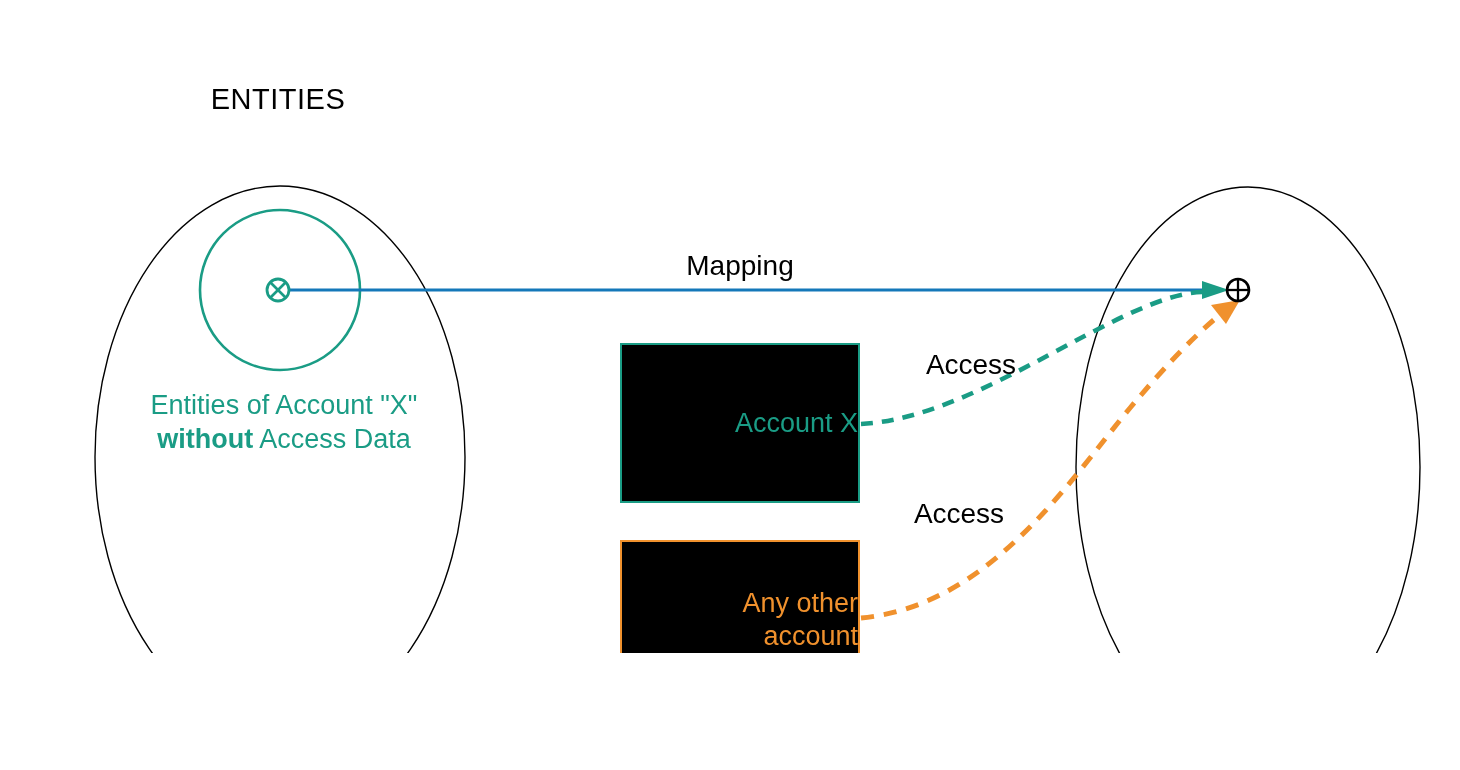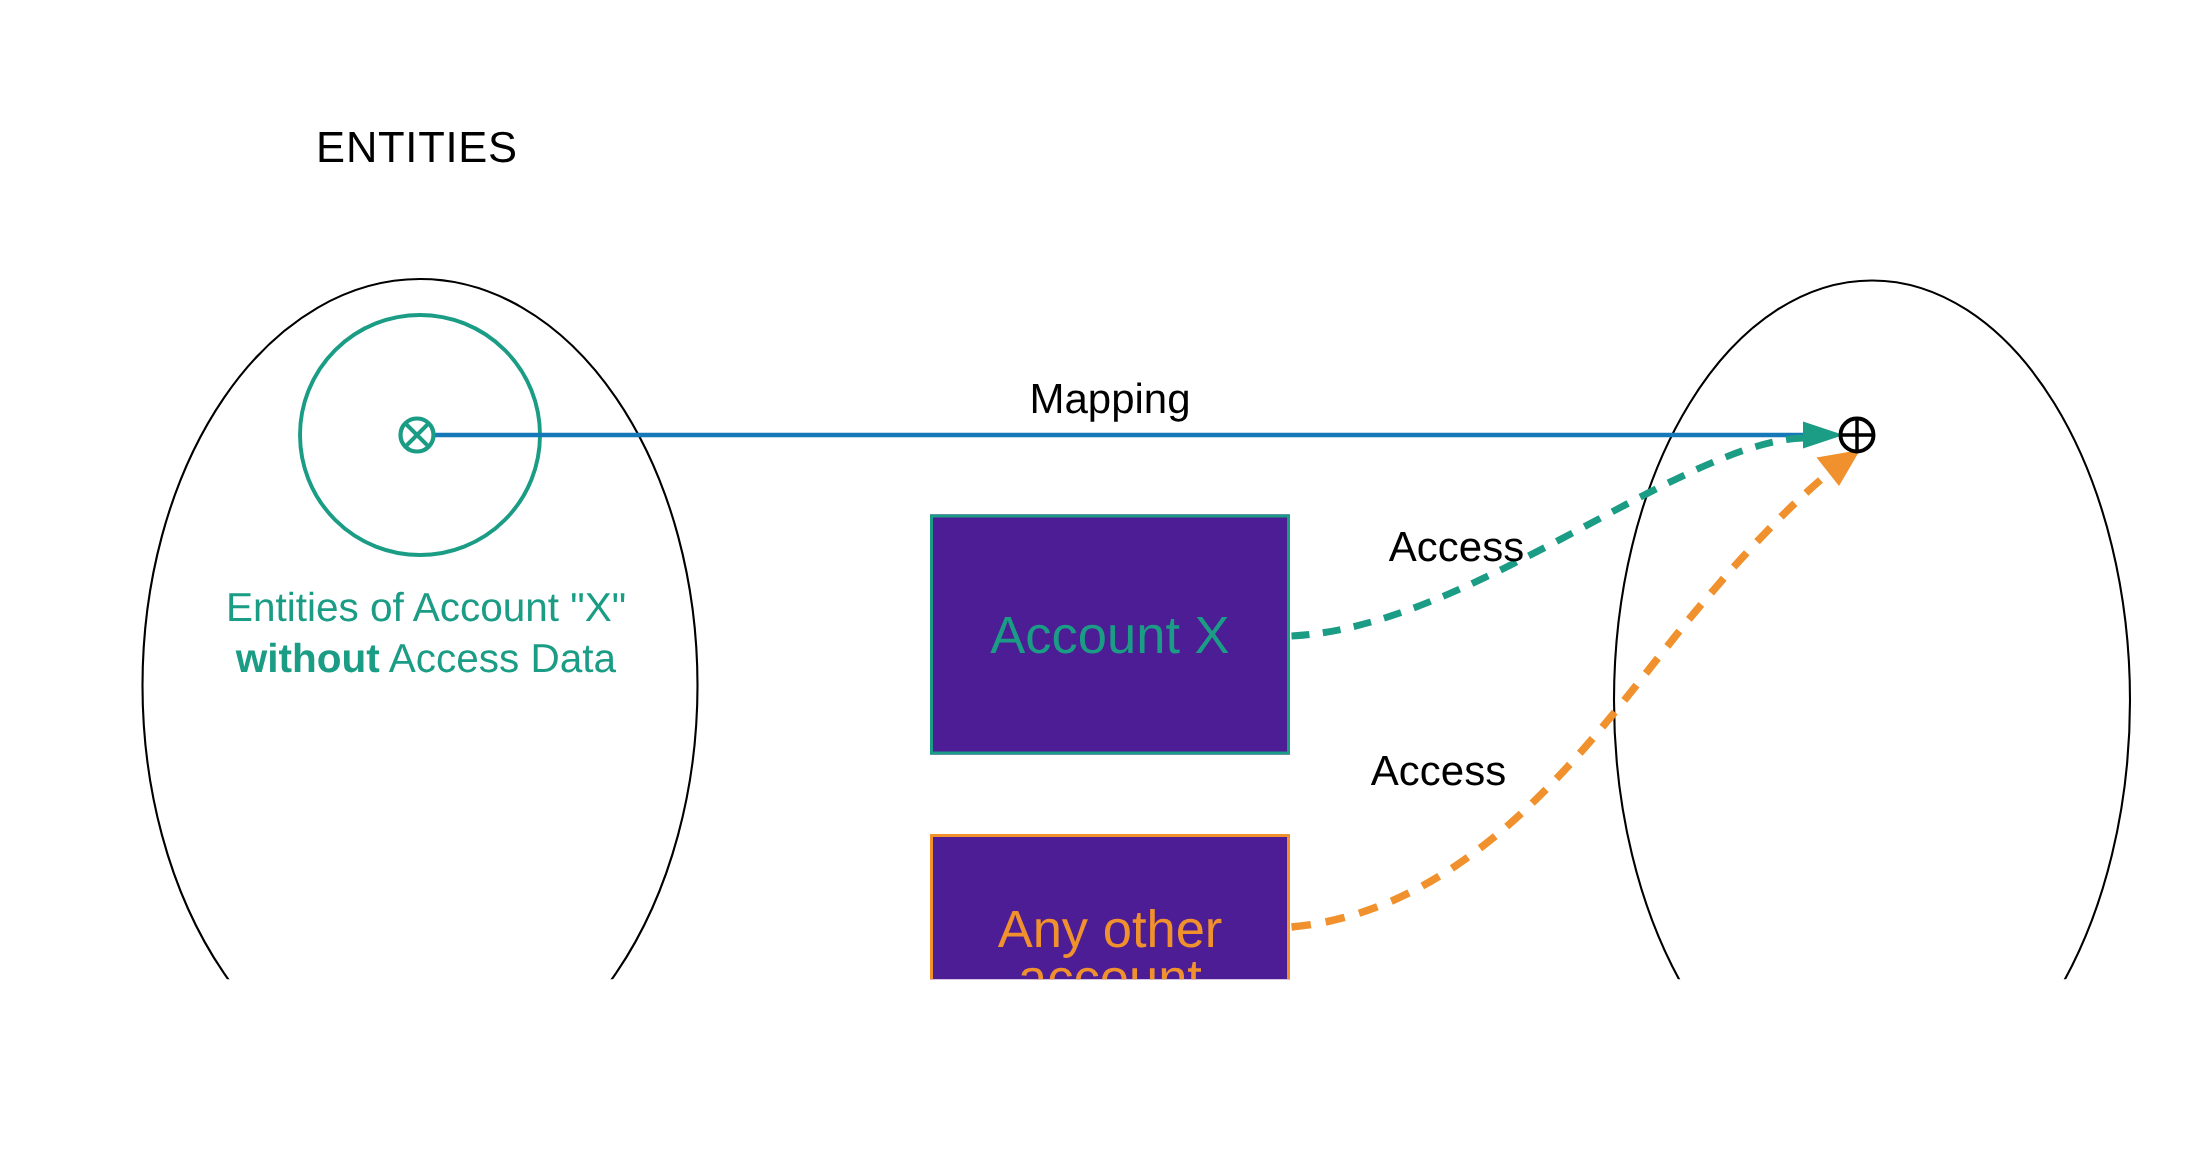--- a/index.html
+++ b/index.html
@@ -49,31 +49,31 @@
     color:var(--teal);
     font-size:27px;
     line-height:34px;
     white-space:nowrap;
   }
   .node-box{
     position:absolute;
     width:240px;
     height:160px;
     box-sizing:border-box;
-    background:#4c1d95;
+    background:#000000;
     display:flex;
     flex-direction:column;
-    align-items:center;
+    align-items:flex-end;
     justify-content:center;
     text-align:center;
-    font-size:35px;
+    font-size:27px;
     line-height:33px;
   }
   .node-box.teal{border:2px solid var(--teal);color:var(--teal);}
-  .node-box.orange{border:2px solid var(--orange);color:var(--orange);margin-top:16px;}
+  .node-box.orange{border:2px solid var(--orange);color:var(--orange);}
 </style>
 </head>
 <body>
 
 <div class="stage">
 
   <svg width="1460" height="770" viewBox="0 0 1460 770">
 
     <ellipse class="ellipse-outline" cx="280" cy="457" rx="185" ry="271"></ellipse>
     <ellipse class="ellipse-outline" cx="1248" cy="467" rx="172" ry="280"></ellipse>

